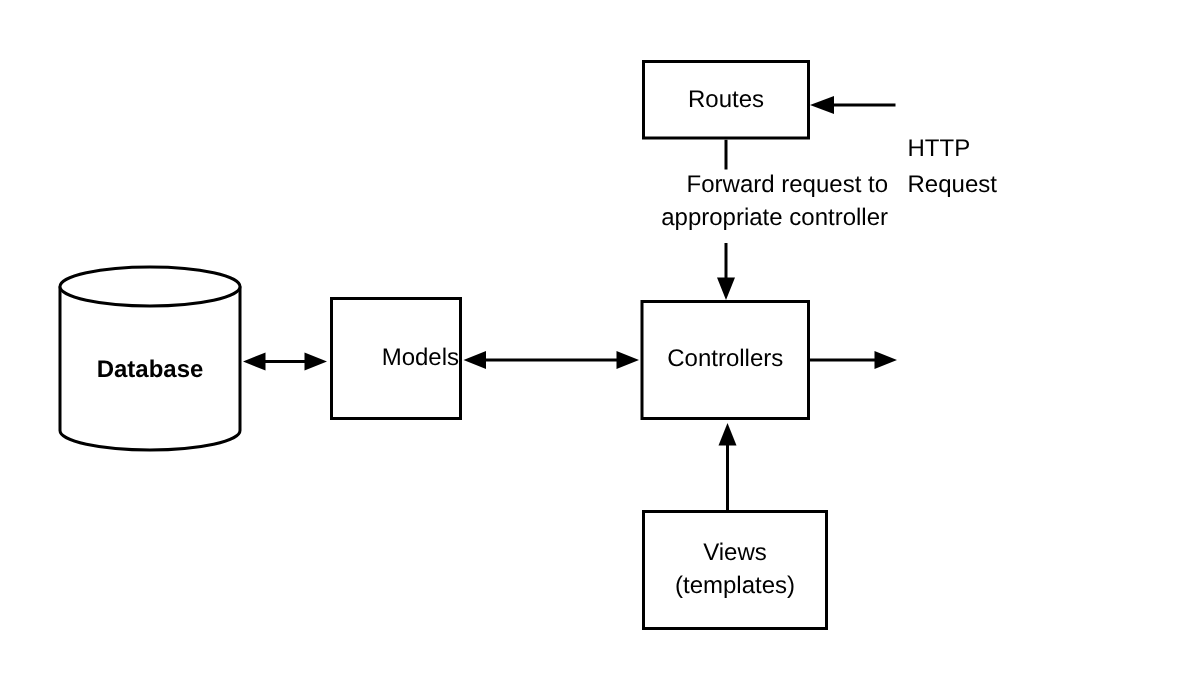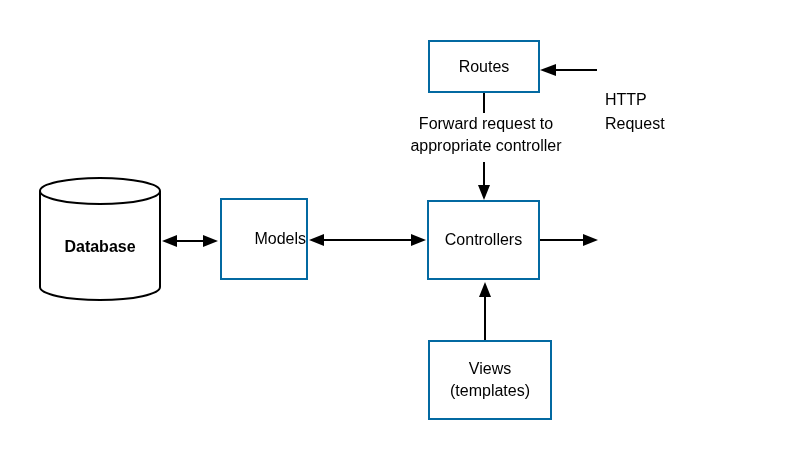--- a/index.html
+++ b/index.html
@@ -15,41 +15,41 @@
   svg.layer {
     position: absolute;
     left: 0; top: 0;
     width: 800px; height: 460px;
   }
   svg.layer line, svg.layer path { stroke: #000000; stroke-width: 2; }
   svg.layer polygon { fill: #000000; stroke: none; }
   .node {
     position: absolute;
     box-sizing: border-box;
-    border: 2px solid #0369a1;
+    border: 2px solid #000000;
     background: #ffffff;
     display: flex;
     align-items: center;
     justify-content: center;
     text-align: center;
     font-size: 16px;
     line-height: 22px;
   }
   .node-routes      { left: 428px; top: 40px;  width: 112px; height: 53px; }
   .node-models      { left: 220px; top: 198px; width: 88px;  height: 82px; justify-content: flex-end; }
   .node-controllers { left: 427px; top: 200px; width: 113px; height: 80px; }
   .node-views       { left: 428px; top: 340px; width: 124px; height: 80px; padding: 0 2px; }
   .note {
     position: absolute;
     font-size: 16px;
     line-height: 22px;
   }
   .note-database    { left: 40px;  top: 236px; width: 120px; text-align: center; font-weight: bold; }
   .note-http-request{ left: 605px; top: 44px;  width: 84px;  line-height: 24px; margin-top: 44px; }
-  .note-forward     { left: 392px; top: 113px; width: 188px; text-align: center; }
+  .note-forward     { left: 404px; top: 113px; width: 188px; text-align: right; }
   .note-read-write  { left: 322px; top: 190px; width: 95px;  text-align: center; }
   .note-response    { left: 605px; top: 215px; width: 150px; line-height: 24px; }
 </style>
 </head>
 <body>
 
 <div class="canvas">
 
   <svg class="layer" viewBox="0 0 800 460">
 

